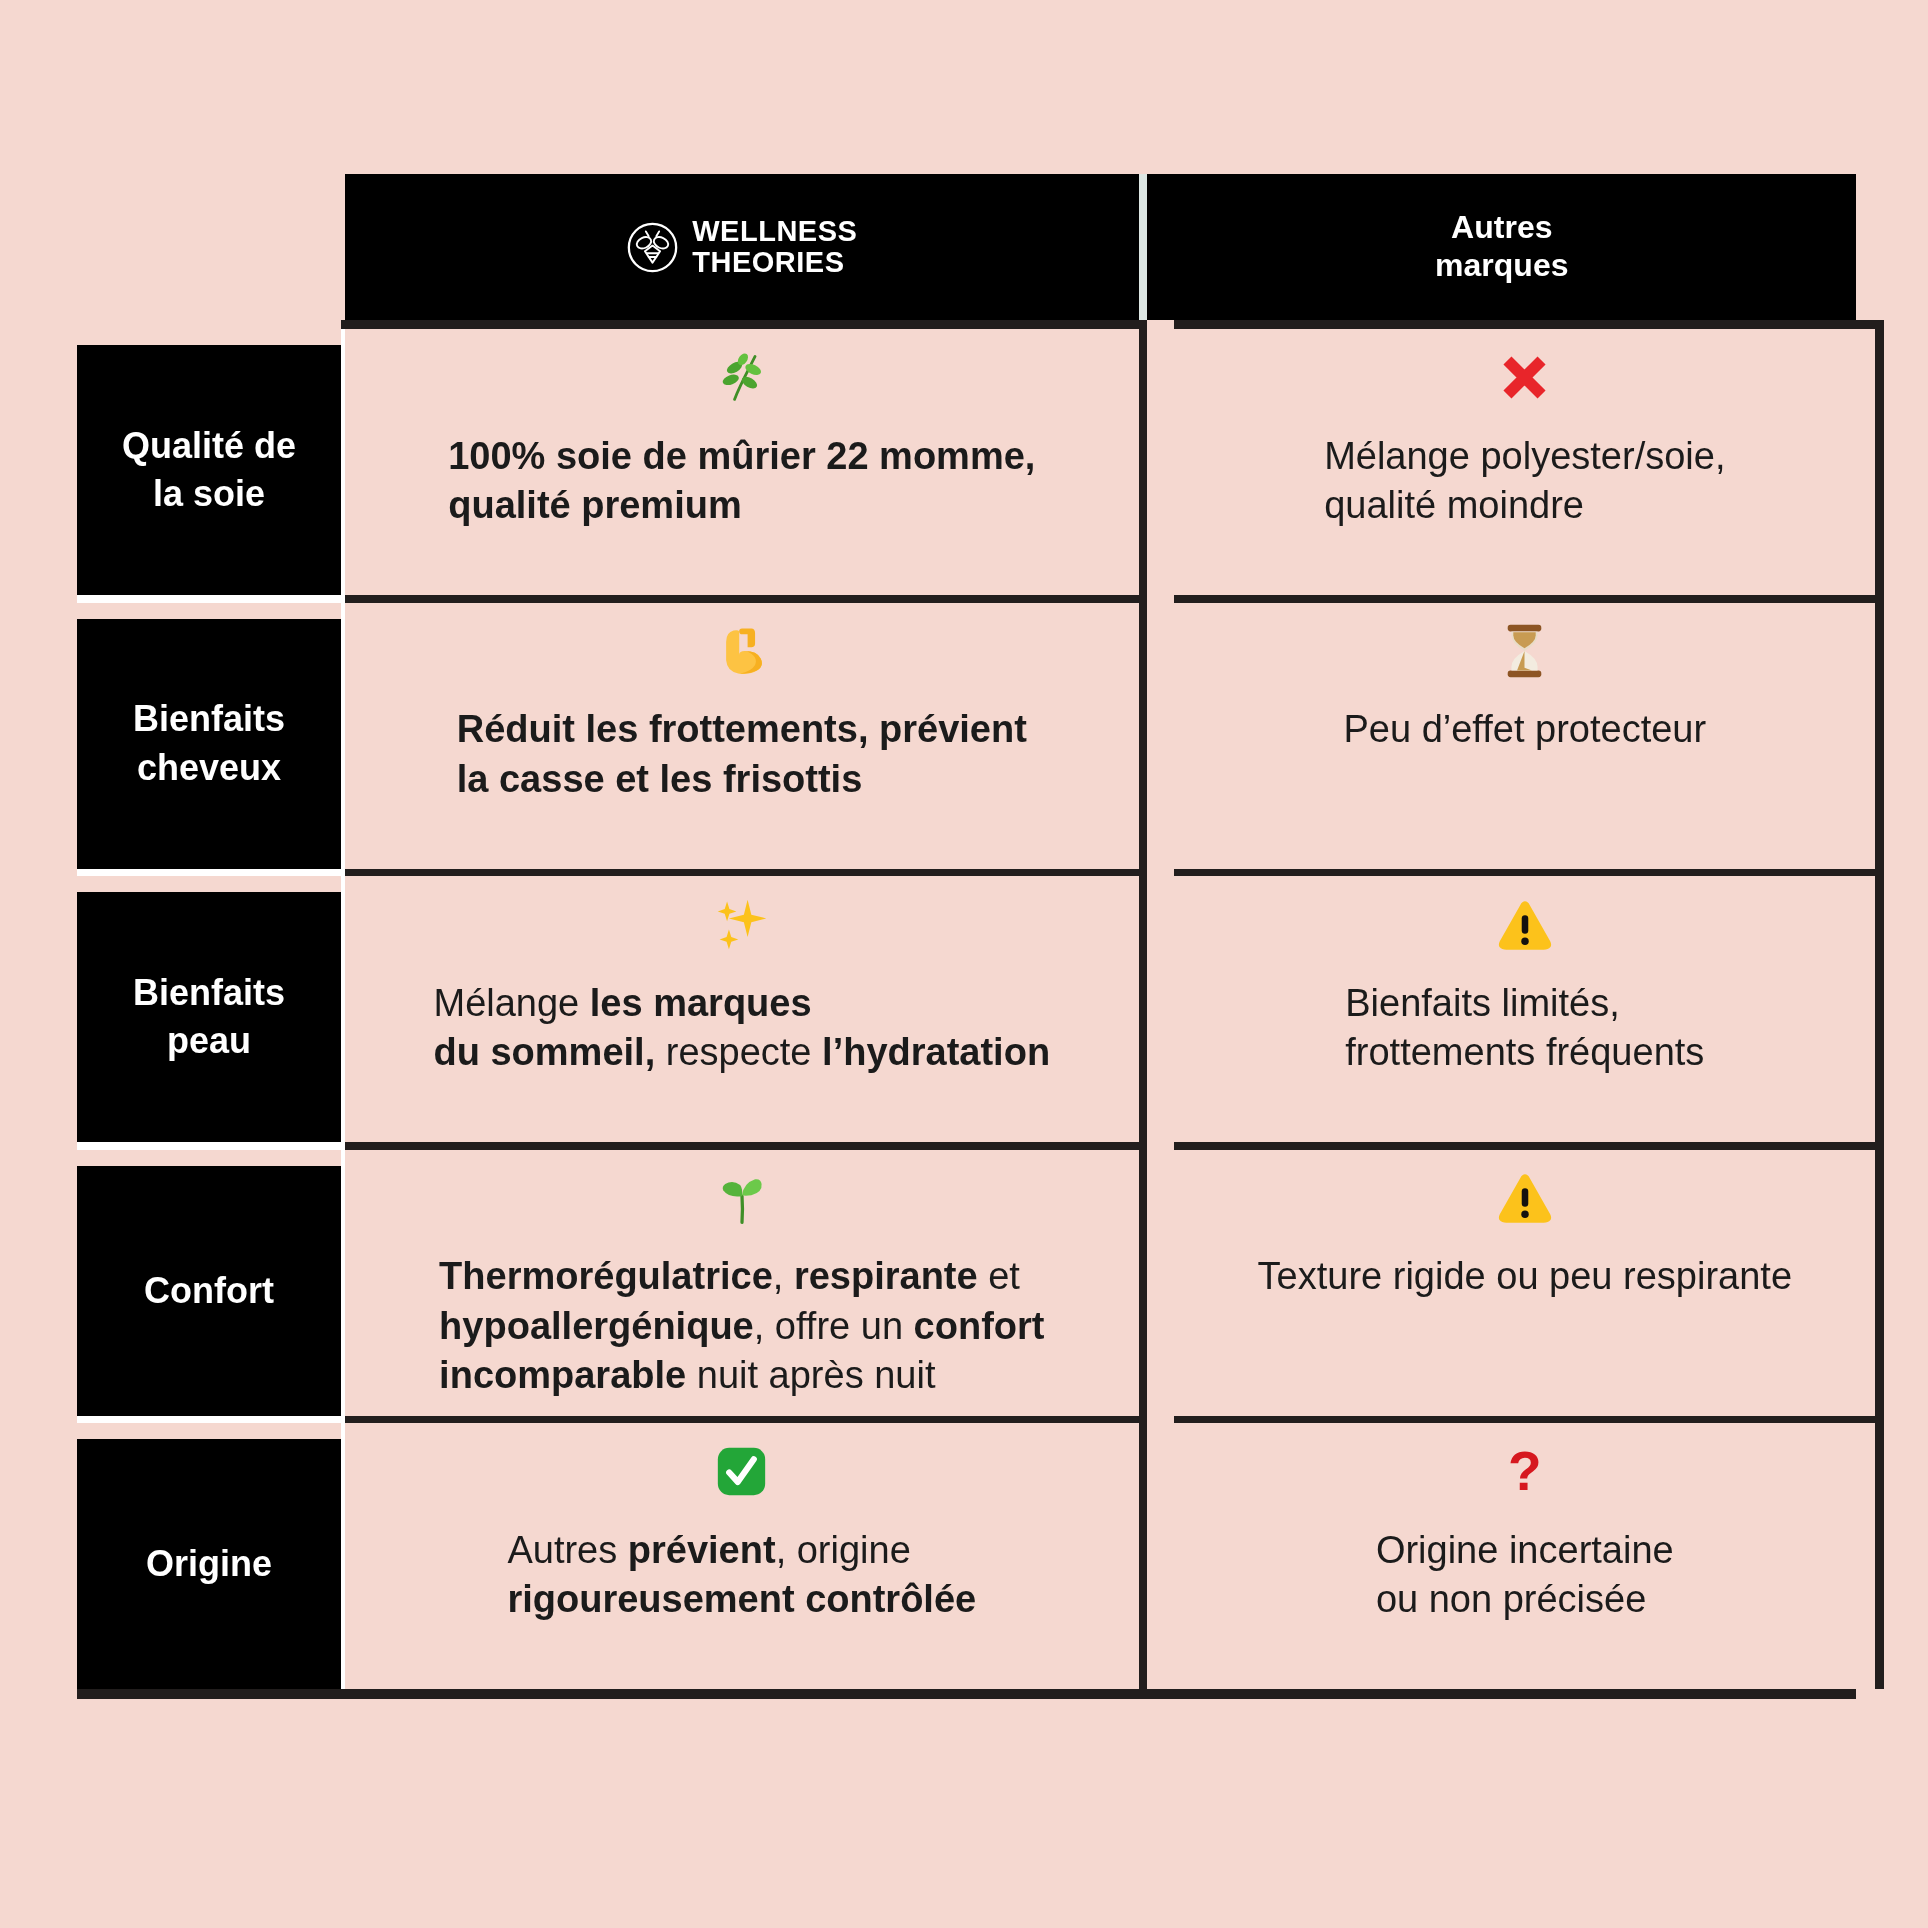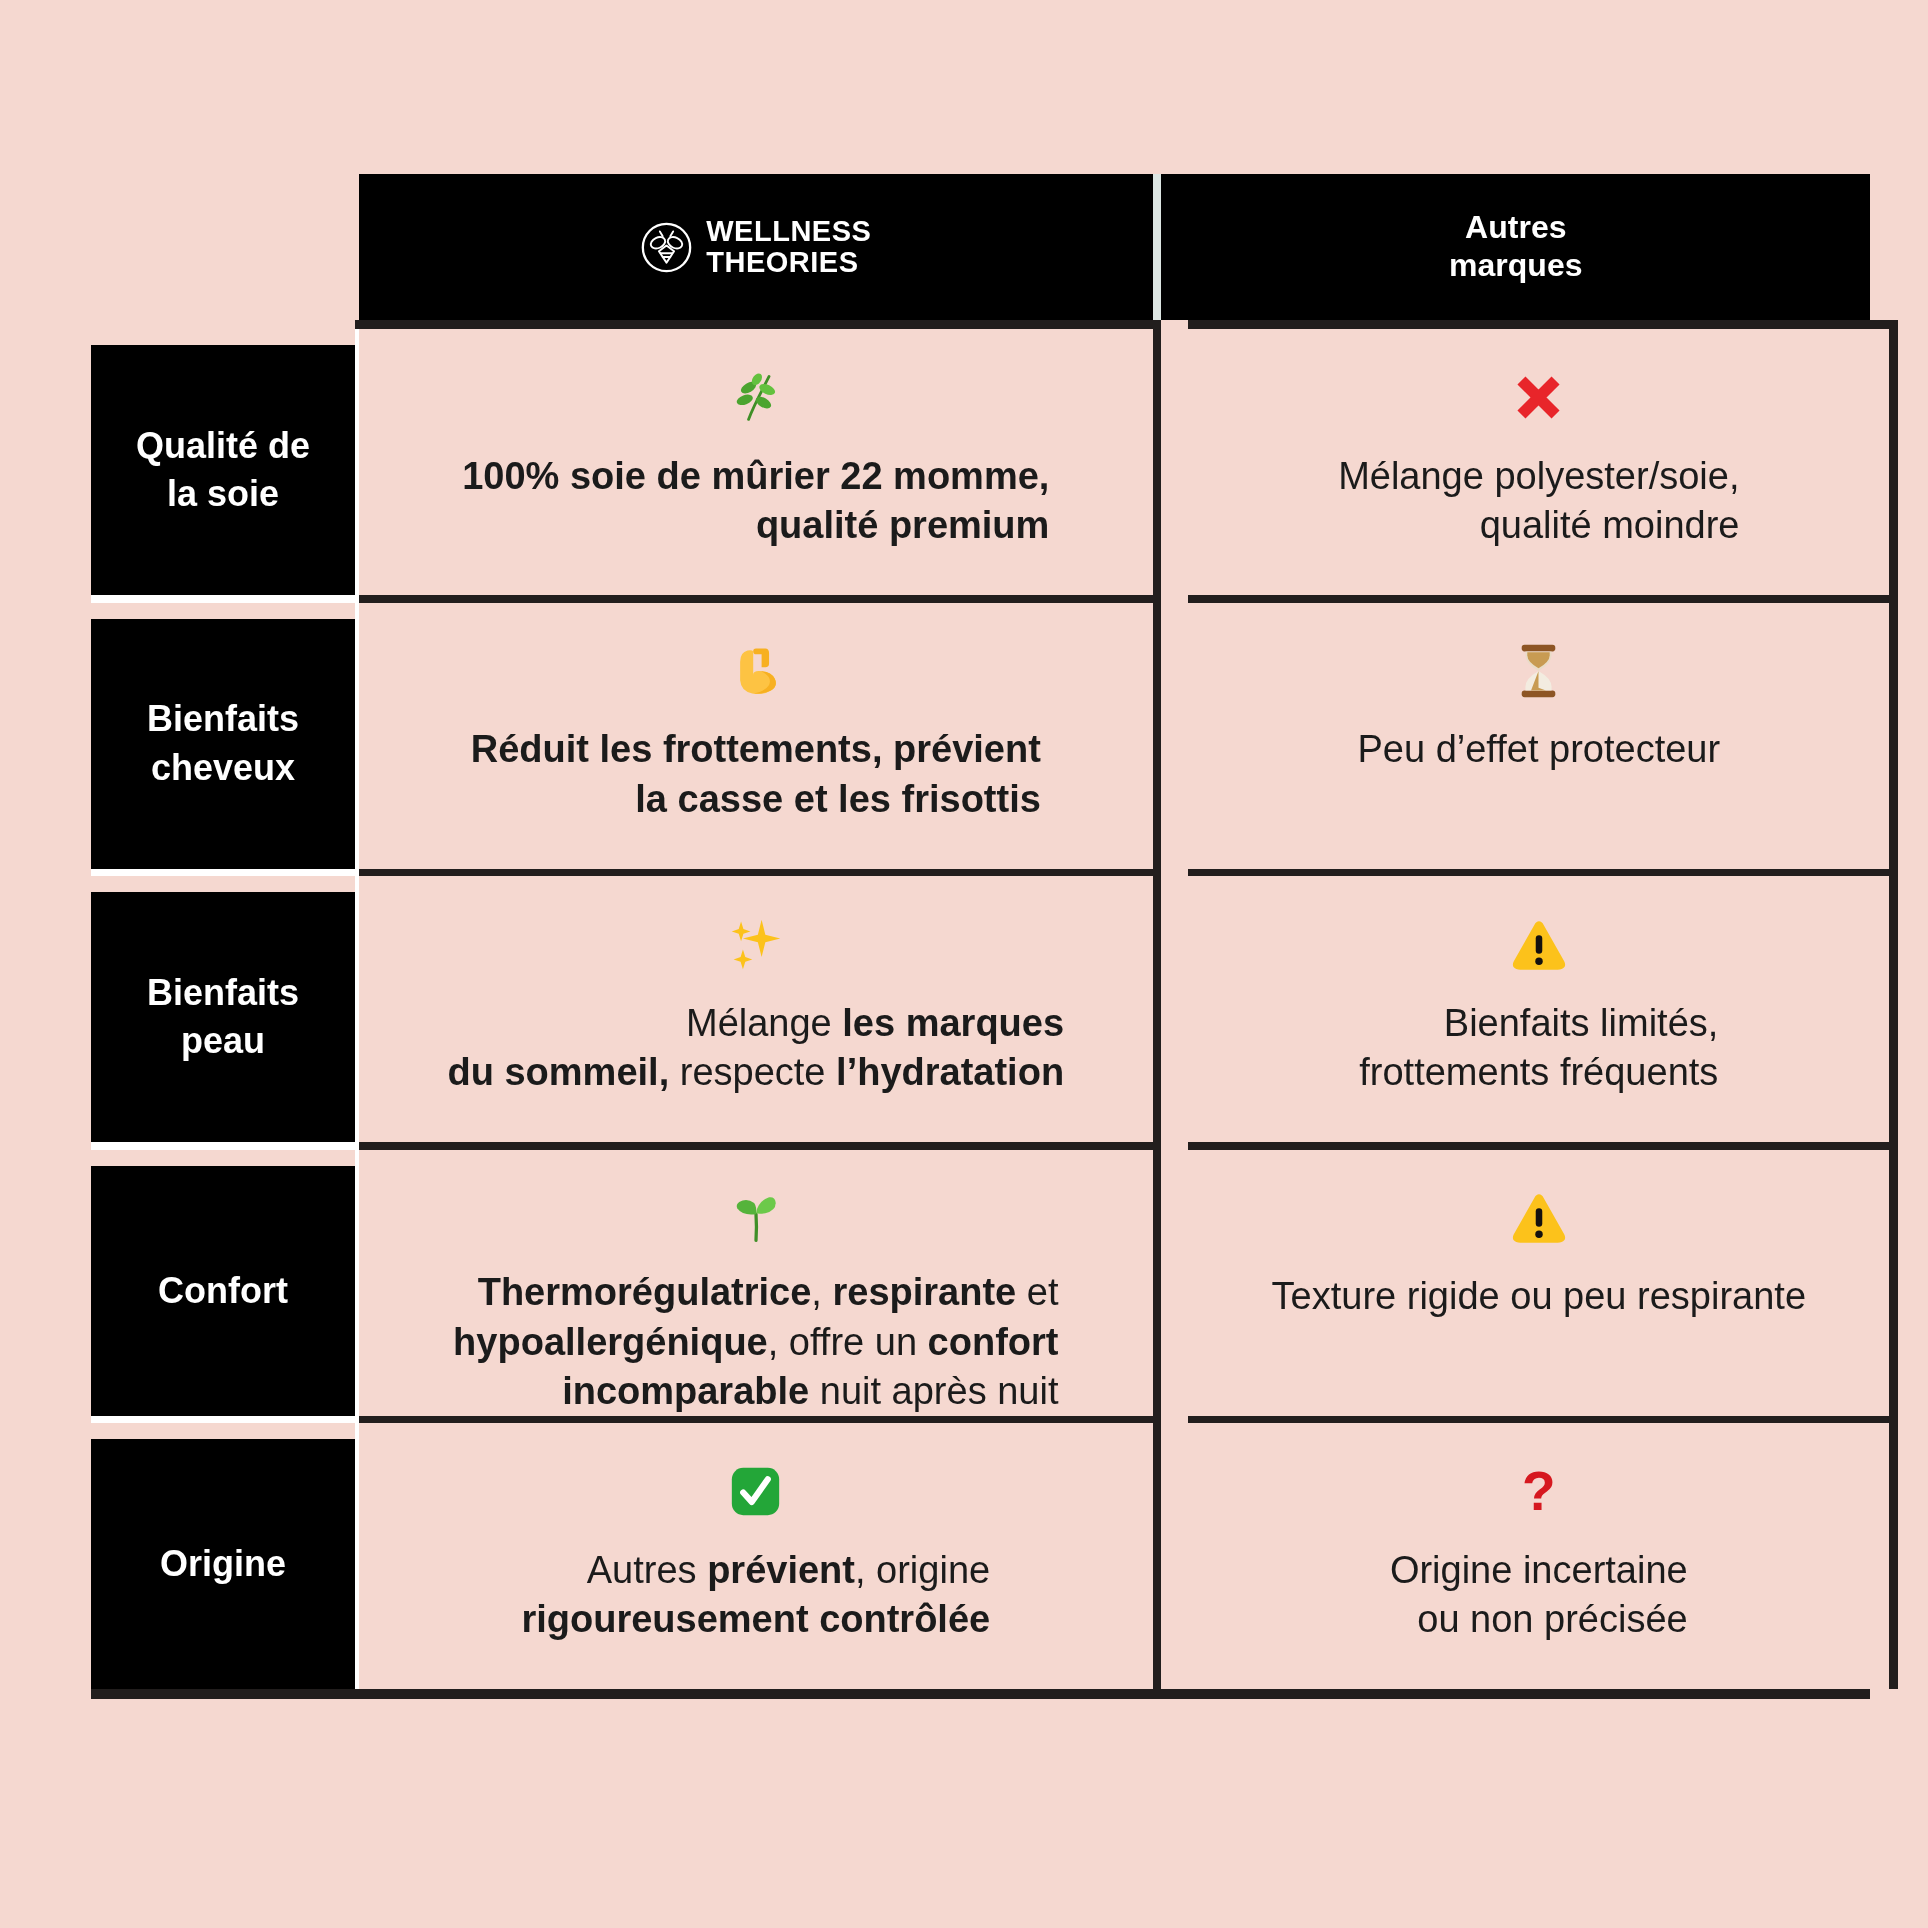--- a/index.html
+++ b/index.html
@@ -5,21 +5,21 @@
   html,body{margin:0;padding:0;}
   body{
     width:1928px;height:1928px;
     background:#f5d8d0;
     font-family:"Liberation Sans", sans-serif;
     color:#1b1b1b;
     position:relative;
     overflow:hidden;
   }
   .comparison{
-    position:absolute;left:91px;top:174px;width:1779px;
+    position:absolute;left:77px;top:174px;width:1779px;
   }
   .row{display:flex;}
   
   .t-label{width:264px;flex:0 0 264px;}
   .t-gap{width:3.8px;flex:0 0 3.8px;}
   .t-c1{width:794px;flex:0 0 794px;}
   .t-sep{width:8.5px;flex:0 0 8.5px;}
   .t-c2{width:701px;flex:0 0 701px;margin-left:27px;}
   .t-rb{width:8.5px;flex:0 0 8.5px;}
   .t-c2wide{width:709px;flex:0 0 709px;}
@@ -49,22 +49,22 @@
   
   .body-row{height:266px;}
   .label-cell{
     background:#000;color:#fff;
     display:flex;align-items:center;justify-content:center;text-align:center;
     font-weight:bold;font-size:36px;line-height:1.35;white-space:pre-line;margin-top:16px;
   }
   .content-cell{
     background:#f5d8d0;
     display:flex;flex-direction:column;align-items:center;
-    padding-top:38px;box-sizing:border-box;
-    text-align:right;
+    padding-top:18px;box-sizing:border-box;
+    text-align:left;
   }
   .cell-icon{height:60px;display:flex;align-items:center;justify-content:center;margin-bottom:24.5px;}
   .cell-text{font-size:38px;line-height:1.3;}
   .cell-text b{font-weight:bold;}
   .qmark{
     font-size:55px;font-weight:bold;color:#d6181f;line-height:1;
     font-family:"Liberation Sans", sans-serif;
   }
   svg{display:block;}
 </style>

